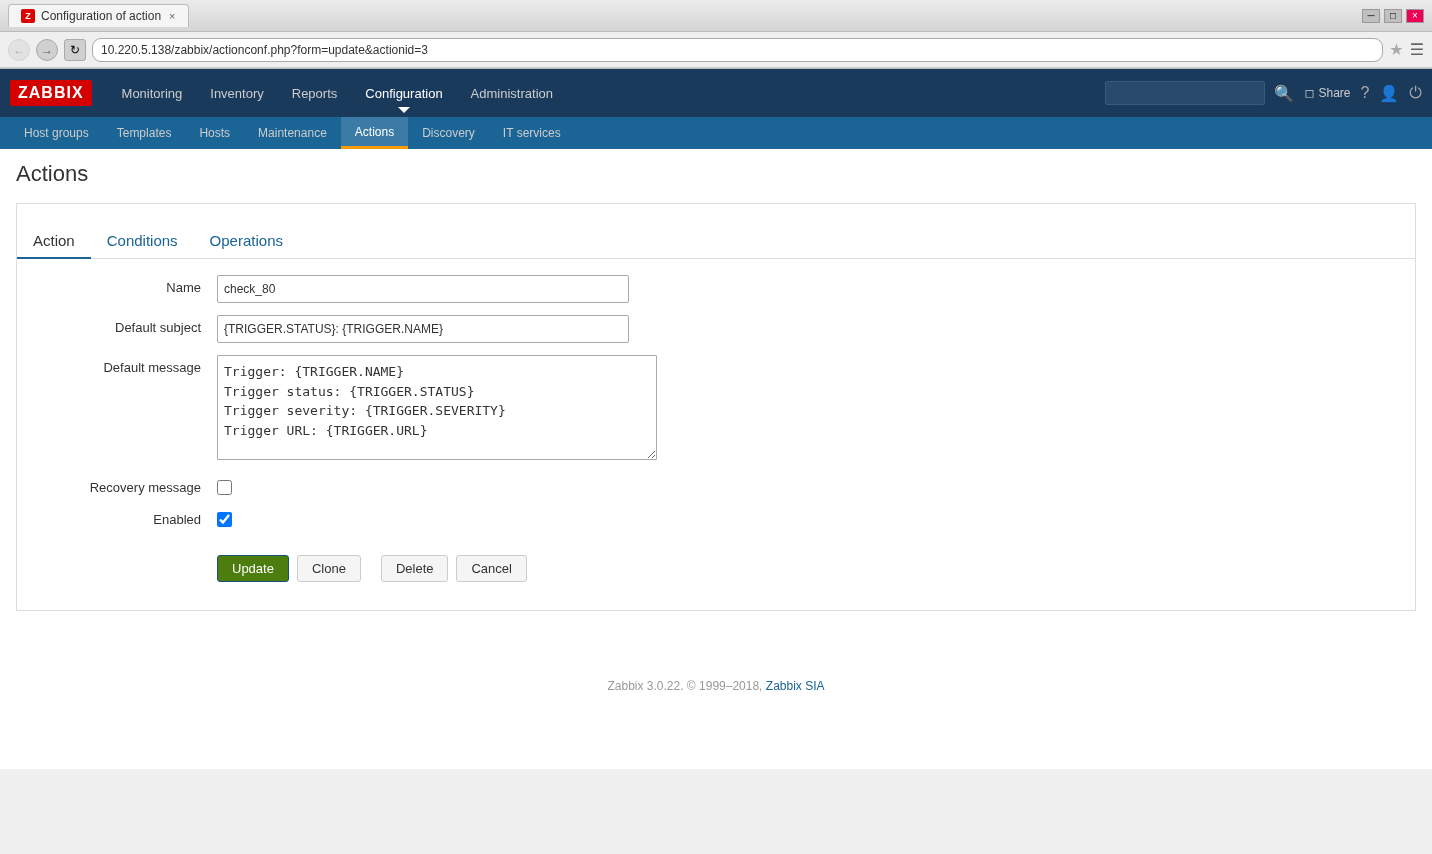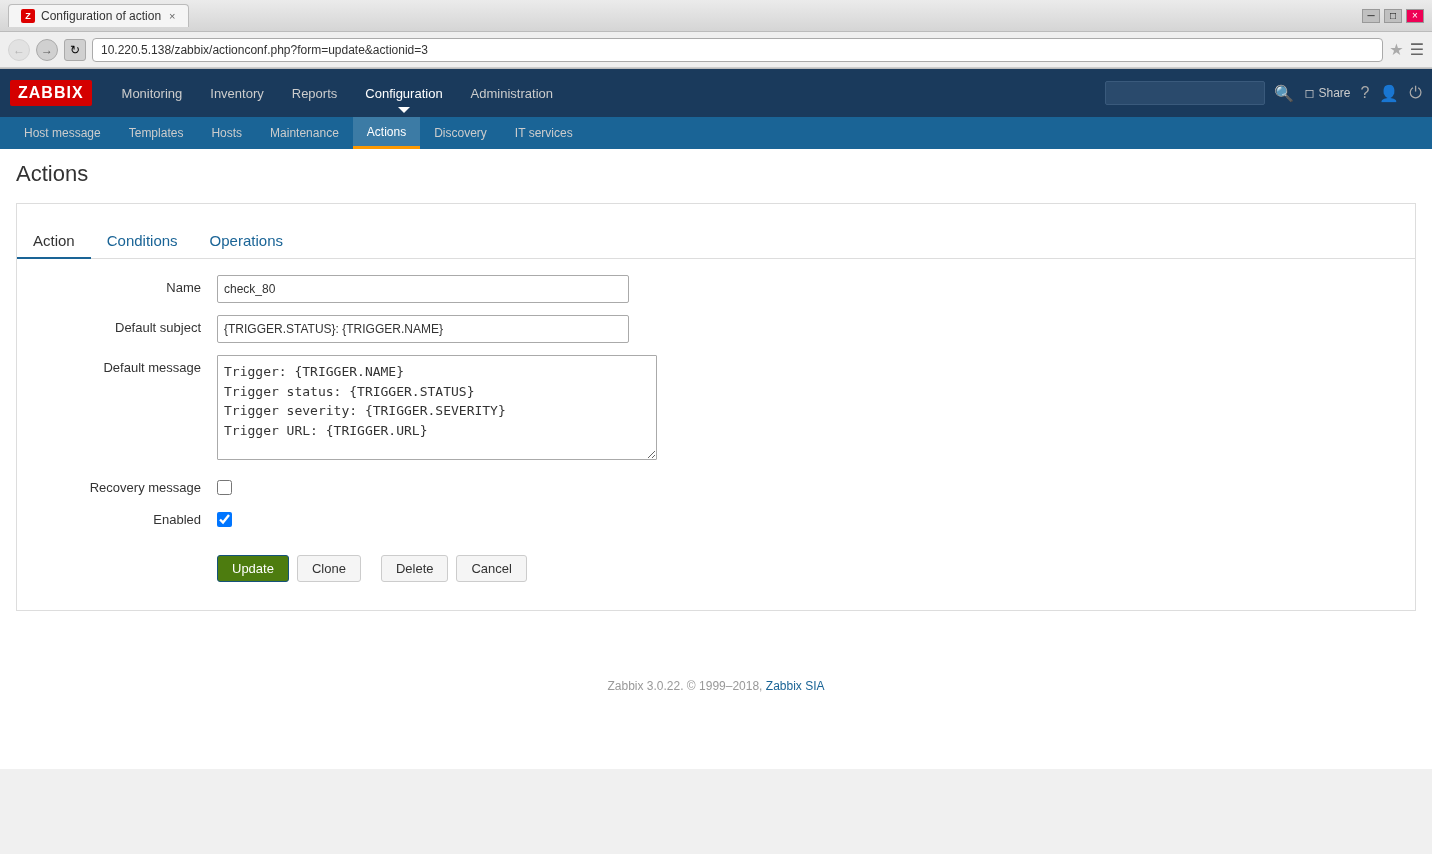--- a/index.html
+++ b/index.html
@@ -84,21 +84,21 @@
       border: 1px solid #aaa;
       border-radius: 3px;
       display: flex; align-items: center; justify-content: center;
       font-size: 12px;
       cursor: pointer;
     }
     .address-bar {
       flex: 1;
       height: 24px;
       border: 1px solid #aaa;
-      border-radius: 4px;
+      border-radius: 9px;
       padding: 0 8px;
       font-size: 12px;
       background: #fff;
       color: #333;
     }
     .star-btn {
       font-size: 16px;
       color: #aaa;
       cursor: pointer;
     }
@@ -371,21 +371,21 @@
         <span>◻</span>
         <span>Share</span>
       </span>
       <span class="topnav-icon">?</span>
       <span class="topnav-icon">👤</span>
       <span class="topnav-icon">⏻</span>
     </div>
   </div>
 
   <div class="zabbix-subnav">
-    <div class="subnav-item">Host message</div>
+    <div class="subnav-item">Host groups</div>
     <div class="subnav-item">Templates</div>
     <div class="subnav-item">Hosts</div>
     <div class="subnav-item">Maintenance</div>
     <div class="subnav-item active">Actions</div>
     <div class="subnav-item">Discovery</div>
     <div class="subnav-item">IT services</div>
   </div>
 
   <div class="page-content">
     <h1 class="page-title">Actions</h1>

